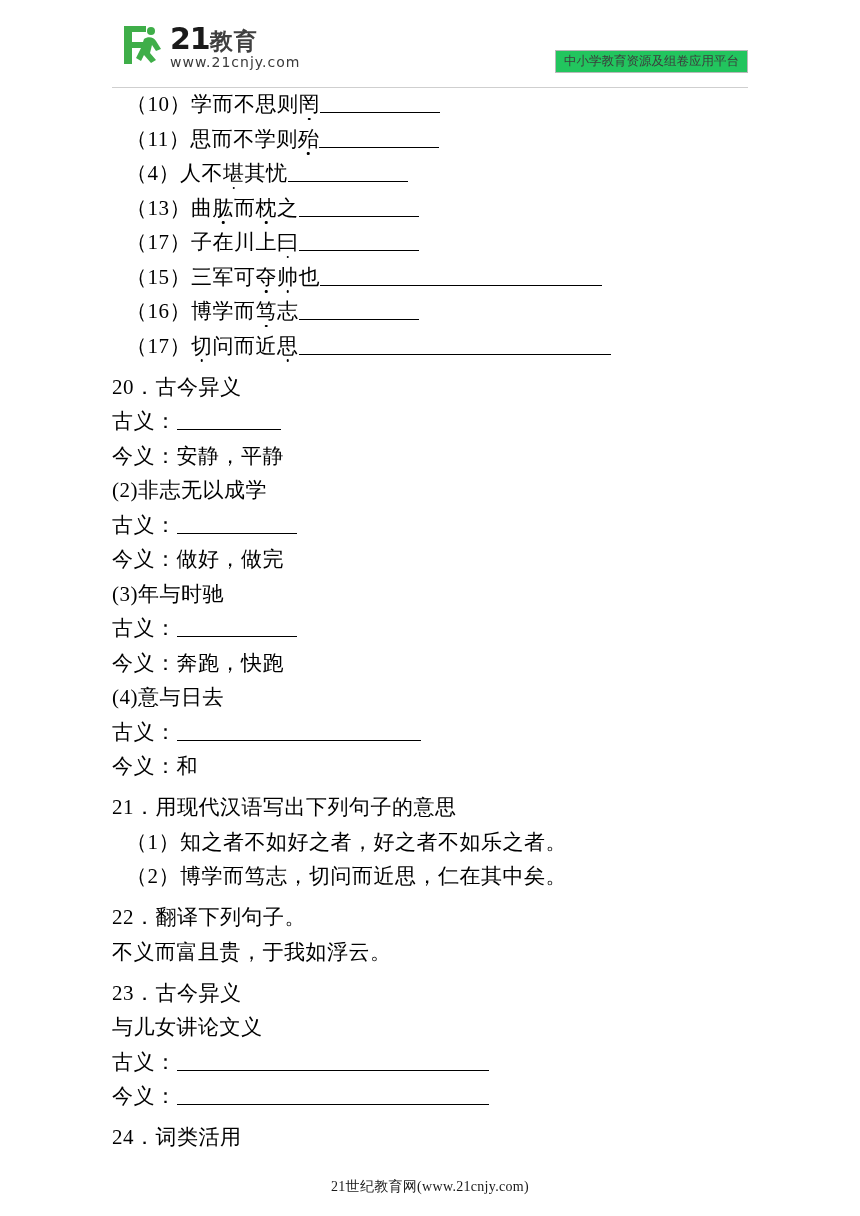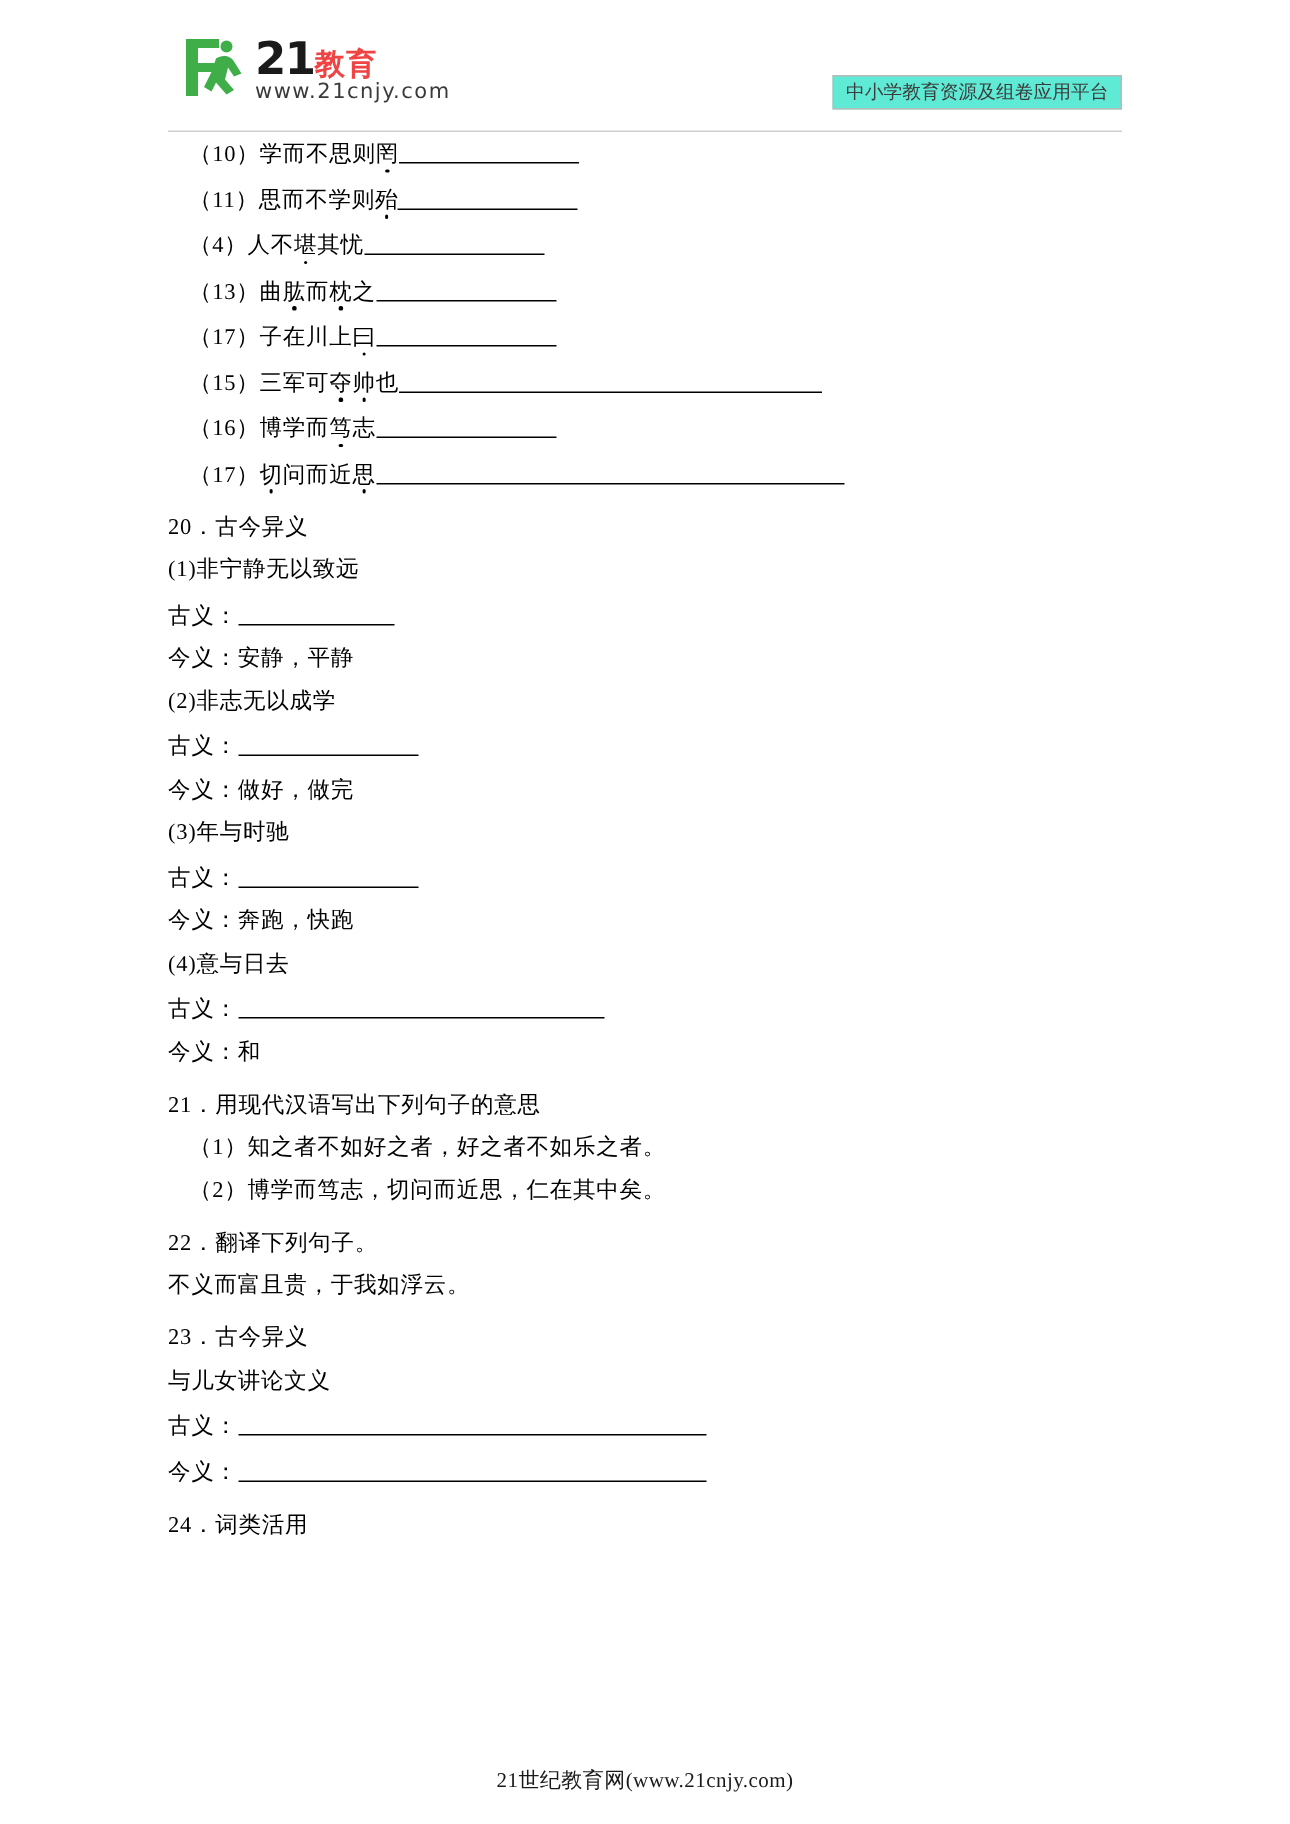--- a/index.html
+++ b/index.html
@@ -59,54 +59,54 @@
     letter-spacing: 1px;
     line-height: 11px;
   }
   .logo-band {
     display: flex;
     align-items: baseline;
   }
   .logo-edu {
     font-family: Liberation Mono, monospace;
     font-weight: bold;
-    font-size: 20px;
-    color: #ef4444;
+    font-size: 23px;
+    color: #404040;
     letter-spacing: 1px;
   }
   .header-tagline {
     position: absolute;
     right: 0;
     top: 34px;
     border: 1px solid #b9b9b9;
     padding: 2px 8px 3px 8px;
     font-family: "Liberation Sans", sans-serif;
     font-size: 12.5px;
     color: #3c3c3c;
-    background: #5eead4;
+    background: #22c55e;
     line-height: 16px;
   }
   .header-rule {
     position: absolute;
     left: 0;
     right: 0;
     top: 71px;
     border-top: 1px solid #cfcfcf;
   }
 
   
   .content {
     margin-top: 6px;
     font-size: 15px;
     line-height: 1.0;
   }
   .line {
     margin: 0 0 13.5px 0;
     white-space: nowrap;
-    font-size: 15px;
+    font-size: 21px;
     letter-spacing: 0.5px;
   }
   .indent {
     padding-left: 14px;
   }
   .blank {
     display: inline-block;
     border-bottom: 1px solid #000;
     height: 14px;
     vertical-align: -2px;
@@ -186,21 +186,20 @@
       <p class="line indent"><span>（4）</span><span>人不<span class="dot">堪</span>其忧</span><span class="blank b-md"></span></p>
       <p class="line indent"><span>（13）</span><span>曲<span class="dot">肱</span>而<span class="dot">枕</span>之</span><span class="blank b-md"></span></p>
       <p class="line indent"><span>（17）</span><span>子在川上<span class="dot">曰</span></span><span class="blank b-md"></span></p>
       <p class="line indent"><span>（15）</span><span>三军可<span class="dot">夺</span><span class="dot">帅</span>也</span><span class="blank b-wide"></span></p>
       <p class="line indent"><span>（16）</span><span>博学而<span class="dot">笃</span>志</span><span class="blank b-md"></span></p>
       <p class="line indent"><span>（17）</span><span><span class="dot">切</span>问而近<span class="dot">思</span></span><span class="blank b-full"></span></p>
     </div>
 
     <p class="line gap-top"><span class="section-num">20．</span><span>古今异义</span></p>
 
-    <p class="line">(1)非宁静无以致远</p>
     <p class="line"><span>古义：</span><span class="blank b-sm"></span></p>
     <p class="line"><span>今义：</span><span>安静，平静</span></p>
 
     <p class="line">(2)非志无以成学</p>
     <p class="line"><span>古义：</span><span class="blank b-md"></span></p>
     <p class="line"><span>今义：</span><span>做好，做完</span></p>
 
     <p class="line">(3)年与时驰</p>
     <p class="line"><span>古义：</span><span class="blank b-md"></span></p>
     <p class="line"><span>今义：</span><span>奔跑，快跑</span></p>

